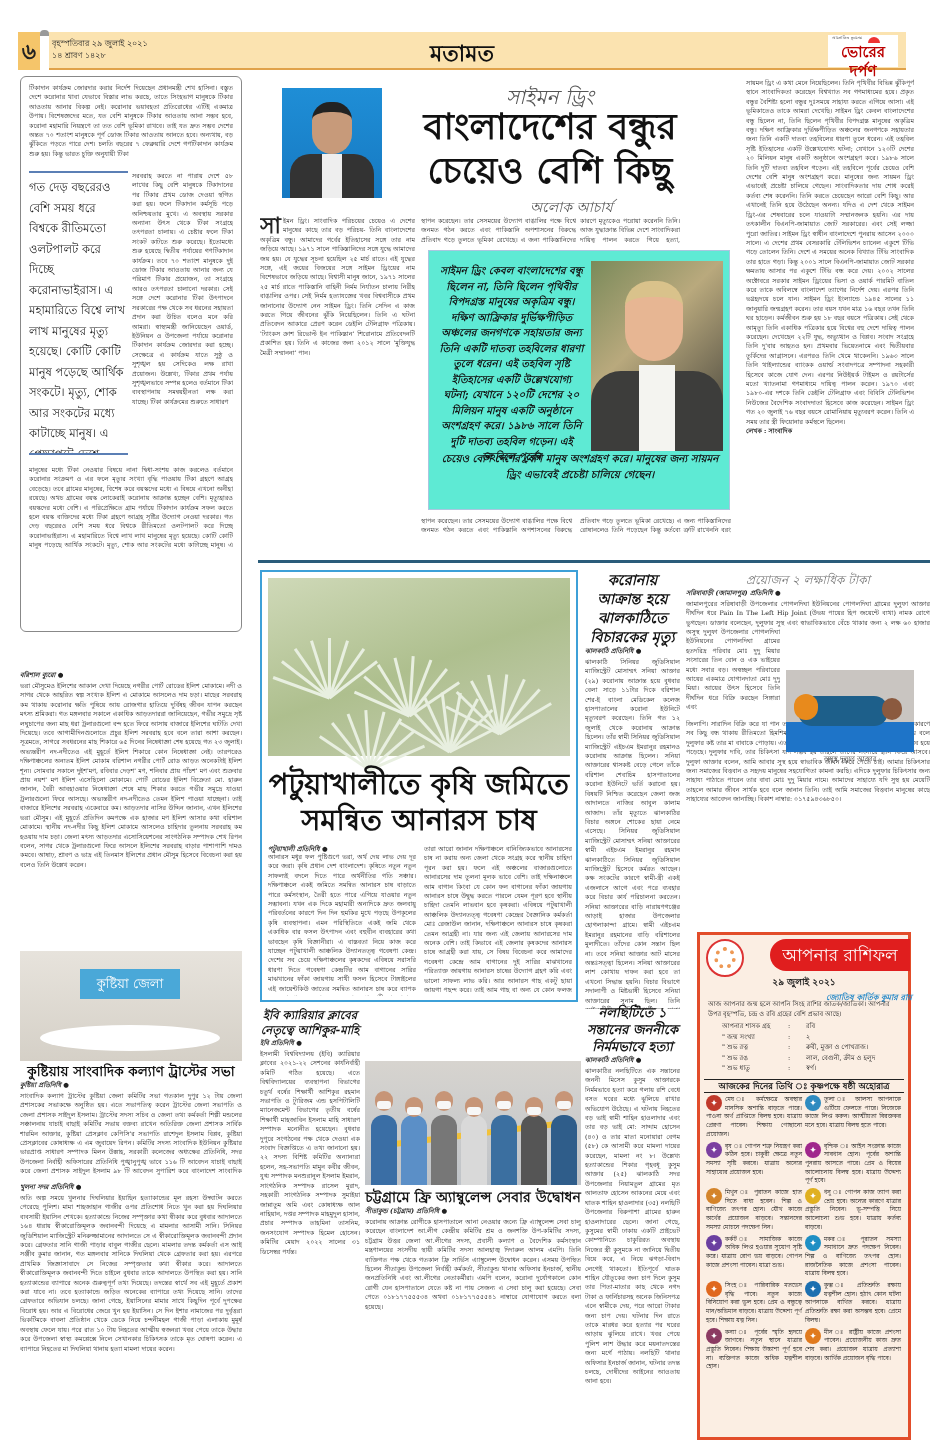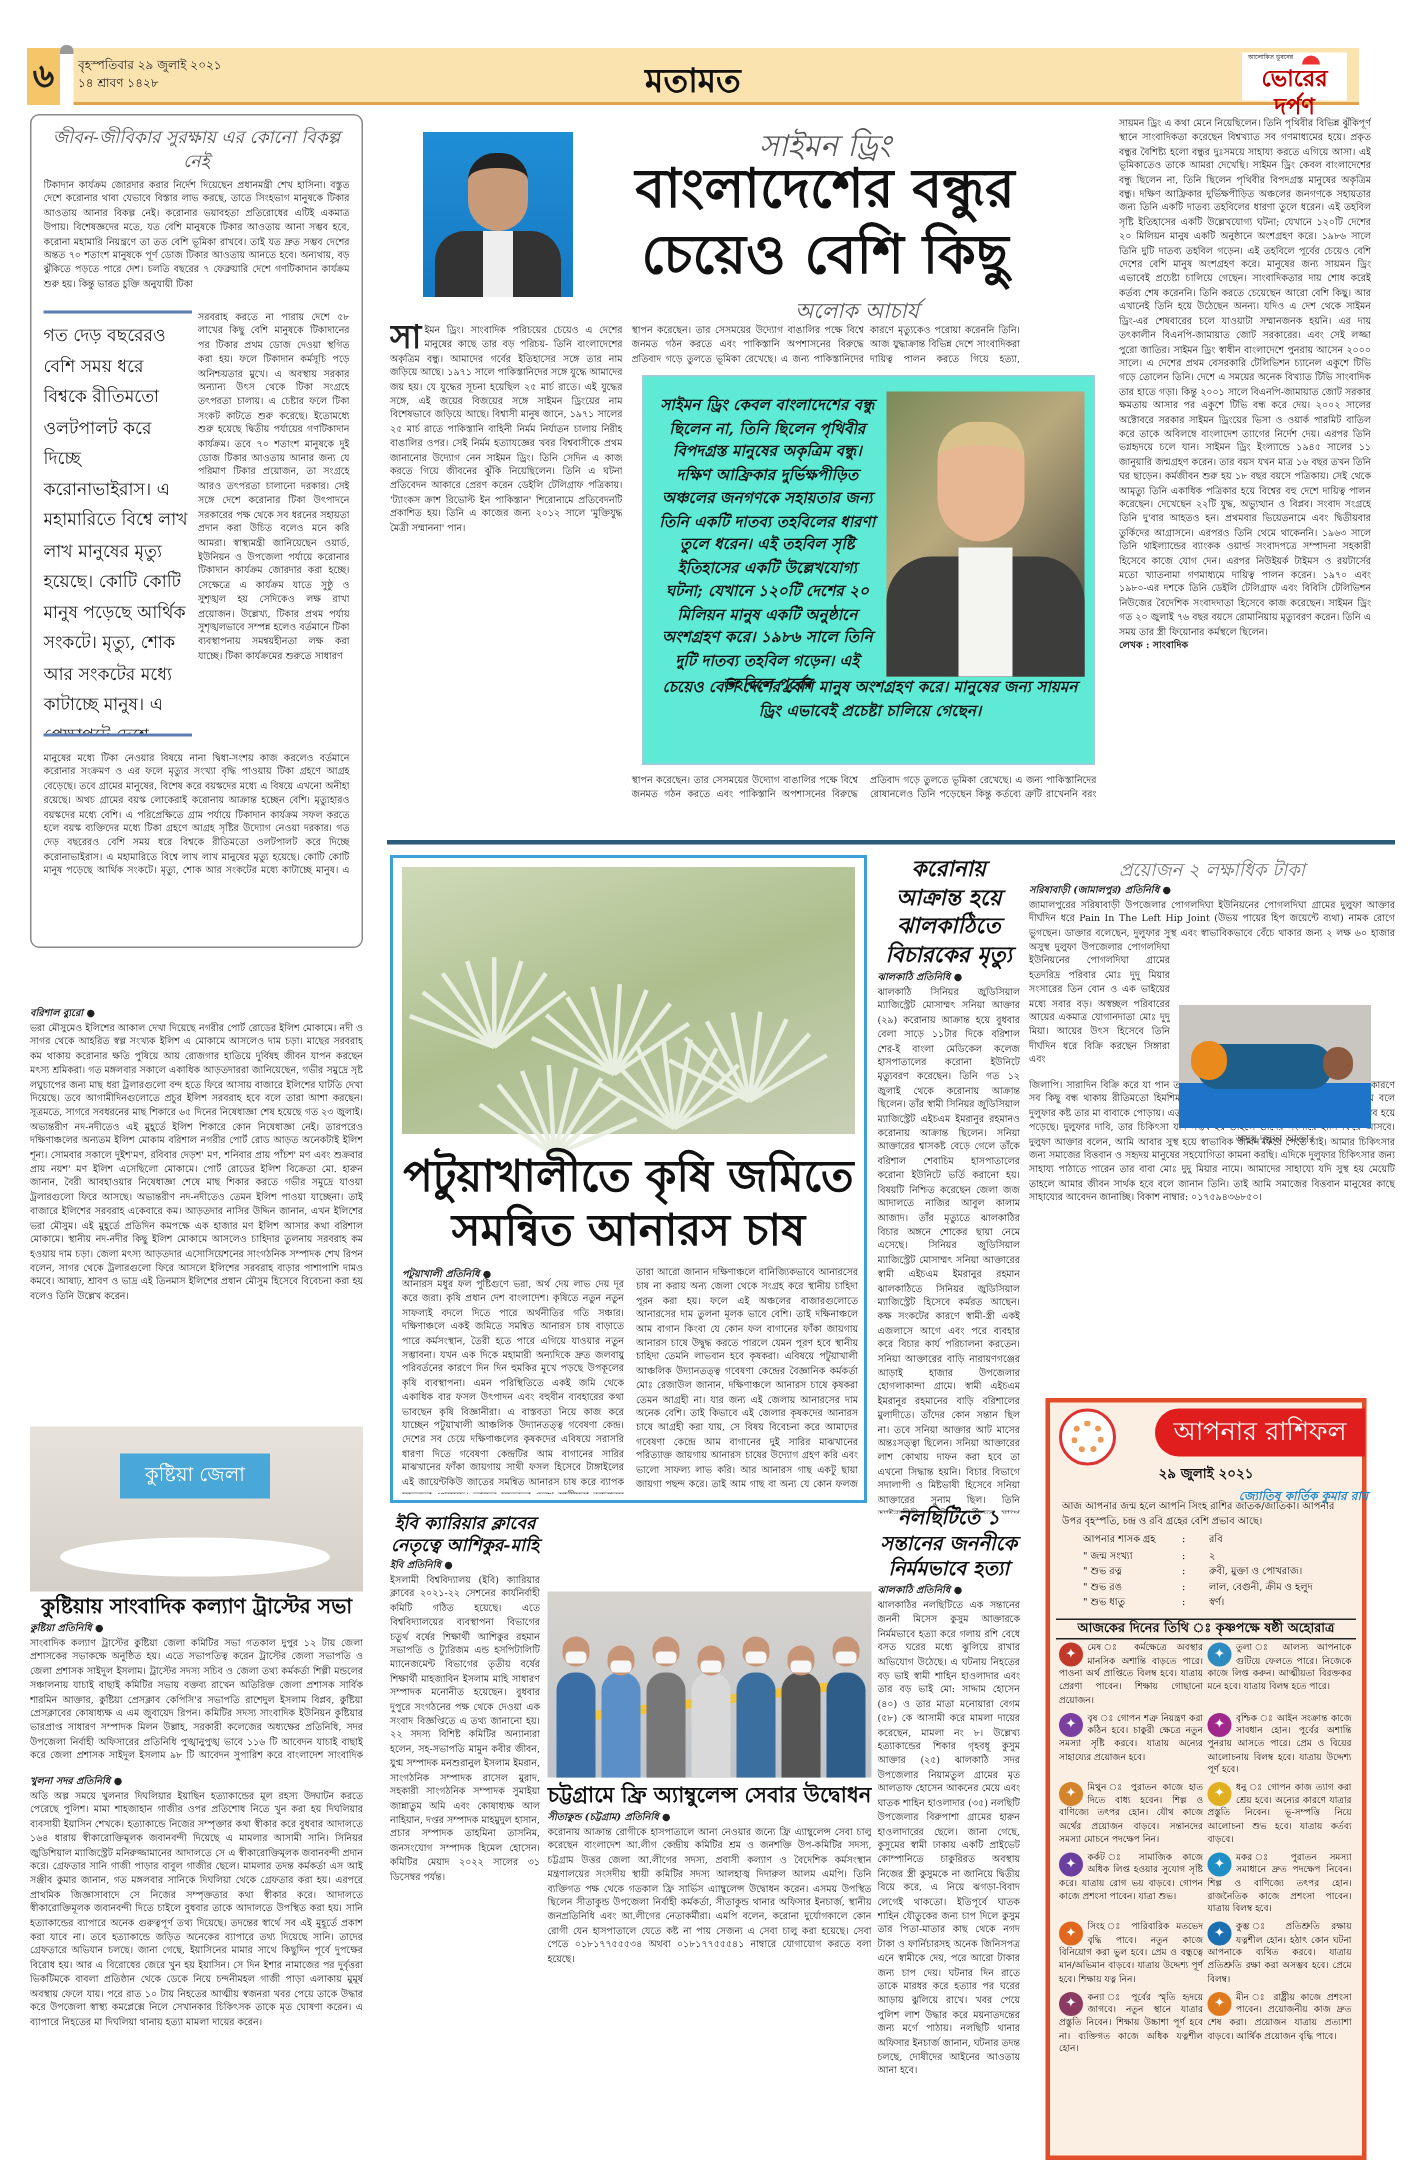--- a/index.html
+++ b/index.html
@@ -92,21 +92,20 @@
   </div>
   <div class="abs section">মতামত</div>
   <div class="abs logo">
     <span class="sun"></span>
     <span class="tag">আলোকিত ভুবনের</span>
     <span class="name">ভোরের দর্পণ</span>
   </div>
 </div>
 
 <div class="abs edbox">
-  <div class="edsub">জীবন-জীবিকার সুরক্ষায় এর কোনো বিকল্প নেই</div>
   <div class="txt" style="height:86px">টিকাদান কার্যক্রম জোরদার করার নির্দেশ দিয়েছেন প্রধানমন্ত্রী শেখ হাসিনা। বস্তুত দেশে করোনার থাবা যেভাবে বিস্তার লাভ করছে, তাতে সিংহভাগ মানুষকে টিকার আওতায় আনার বিকল্প নেই। করোনার ভয়াবহতা প্রতিরোধের এটিই একমাত্র উপায়। বিশেষজ্ঞদের মতে, যত বেশি মানুষকে টিকার আওতায় আনা সম্ভব হবে, করোনা মহামারি নিয়ন্ত্রণে তা তত বেশি ভূমিকা রাখবে। তাই যত দ্রুত সম্ভব দেশের অন্তত ৭০ শতাংশ মানুষকে পূর্ণ ডোজ টিকার আওতায় আনতে হবে। অন্যথায়, বড় ঝুঁকিতে পড়তে পারে দেশ। চলতি বছরের ৭ ফেব্রুয়ারি দেশে গণটিকাদান কার্যক্রম শুরু হয়। কিন্তু ভারত চুক্তি অনুযায়ী টিকা</div>
   <div style="display:flex;margin-top:2px">
     <div style="width:100px;margin-right:4px">
       <div class="rule"></div>
       <div class="pull" style="height:280px;overflow:hidden;padding:4px 0">গত দেড় বছরেরও বেশি সময় ধরে বিশ্বকে রীতিমতো ওলটপালট করে দিচ্ছে করোনাভাইরাস। এ মহামারিতে বিশ্বে লাখ লাখ মানুষের মৃত্যু হয়েছে। কোটি কোটি মানুষ পড়েছে আর্থিক সংকটে। মৃত্যু, শোক আর সংকটের মধ্যে কাটাচ্ছে মানুষ। এ প্রেক্ষাপটে দেশে জীবন ও জীবিকা উভয়ের সুরক্ষার জন্যই টিকা কার্যক্রম জোরদার করা প্রয়োজন।</div>
       <div class="rule"></div>
     </div>
     <div class="txt" style="width:102px;height:292px">সরবরাহ করতে না পারায় দেশে ৫৮ লাখের কিছু বেশি মানুষকে টিকাদানের পর টিকার প্রথম ডোজ দেওয়া স্থগিত করা হয়। ফলে টিকাদান কর্মসূচি পড়ে অনিশ্চয়তার মুখে। এ অবস্থায় সরকার অন্যান্য উৎস থেকে টিকা সংগ্রহে তৎপরতা চালায়। এ চেষ্টার ফলে টিকা সংকট কাটতে শুরু করেছে। ইতোমধ্যে শুরু হয়েছে দ্বিতীয় পর্যায়ের গণটিকাদান কার্যক্রম। তবে ৭০ শতাংশ মানুষকে দুই ডোজ টিকার আওতায় আনার জন্য যে পরিমাণ টিকার প্রয়োজন, তা সংগ্রহে আরও তৎপরতা চালানো দরকার। সেই সঙ্গে দেশে করোনার টিকা উৎপাদনে সরকারের পক্ষ থেকে সব ধরনের সহায়তা প্রদান করা উচিত বলেও মনে করি আমরা। স্বাস্থ্যমন্ত্রী জানিয়েছেন ওয়ার্ড, ইউনিয়ন ও উপজেলা পর্যায়ে করোনার টিকাদান কার্যক্রম জোরদার করা হচ্ছে। সেক্ষেত্রে এ কার্যক্রম যাতে সুষ্ঠু ও সুশৃঙ্খল হয় সেদিকেও লক্ষ রাখা প্রয়োজন। উল্লেখ্য, টিকার প্রথম পর্যায় সুশৃঙ্খলভাবে সম্পন্ন হলেও বর্তমানে টিকা ব্যবস্থাপনায় সমন্বয়হীনতা লক্ষ করা যাচ্ছে। টিকা কার্যক্রমের শুরুতে সাধারণ</div>
   </div>
   <div class="txt" style="height:84px;margin-top:2px">মানুষের মধ্যে টিকা নেওয়ার বিষয়ে নানা দ্বিধা-সংশয় কাজ করলেও বর্তমানে করোনার সংক্রমণ ও এর ফলে মৃত্যুর সংখ্যা বৃদ্ধি পাওয়ায় টিকা গ্রহণে আগ্রহ বেড়েছে। তবে গ্রামের মানুষের, বিশেষ করে বয়স্কদের মধ্যে এ বিষয়ে এখনো অনীহা রয়েছে। অথচ গ্রামের বয়স্ক লোকেরাই করোনায় আক্রান্ত হচ্ছেন বেশি। মৃত্যুহারও বয়স্কদের মধ্যে বেশি। এ পরিপ্রেক্ষিতে গ্রাম পর্যায়ে টিকাদান কার্যক্রম সফল করতে হলে বয়স্ক ব্যক্তিদের মধ্যে টিকা গ্রহণে আগ্রহ সৃষ্টির উদ্যোগ নেওয়া দরকার। গত দেড় বছরেরও বেশি সময় ধরে বিশ্বকে রীতিমতো ওলটপালট করে দিচ্ছে করোনাভাইরাস। এ মহামারিতে বিশ্বে লাখ লাখ মানুষের মৃত্যু হয়েছে। কোটি কোটি মানুষ পড়েছে আর্থিক সংকটে। মৃত্যু, শোক আর সংকটের মধ্যে কাটাচ্ছে মানুষ। এ প্রেক্ষাপটে দেশে জীবন ও জীবিকা উভয়ের সুরক্ষার জন্যই টিকা কার্যক্রম জোরদার করা প্রয়োজন।</div>

